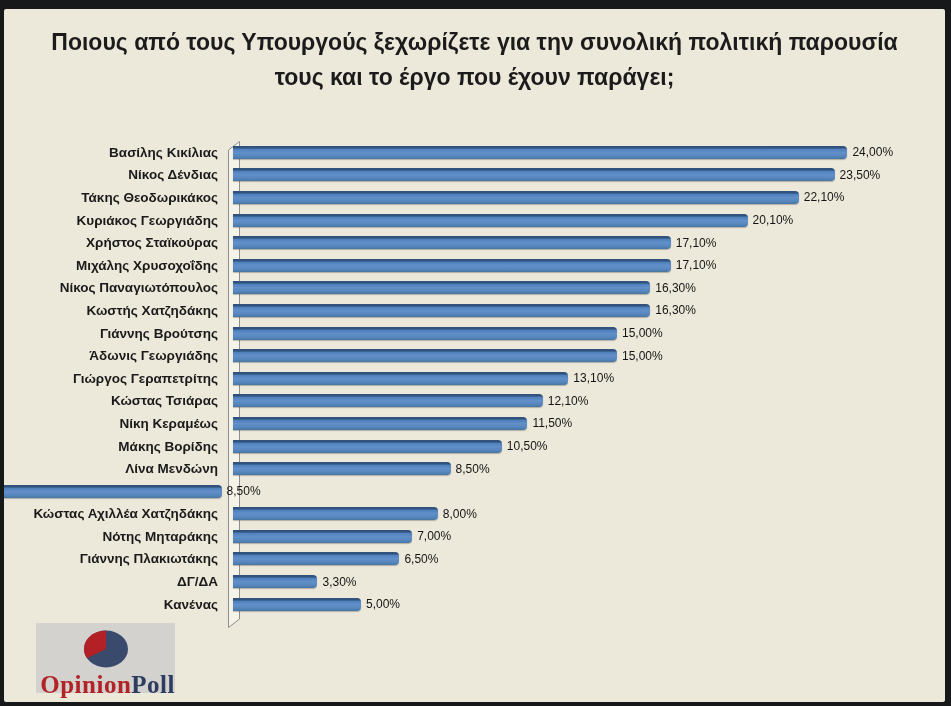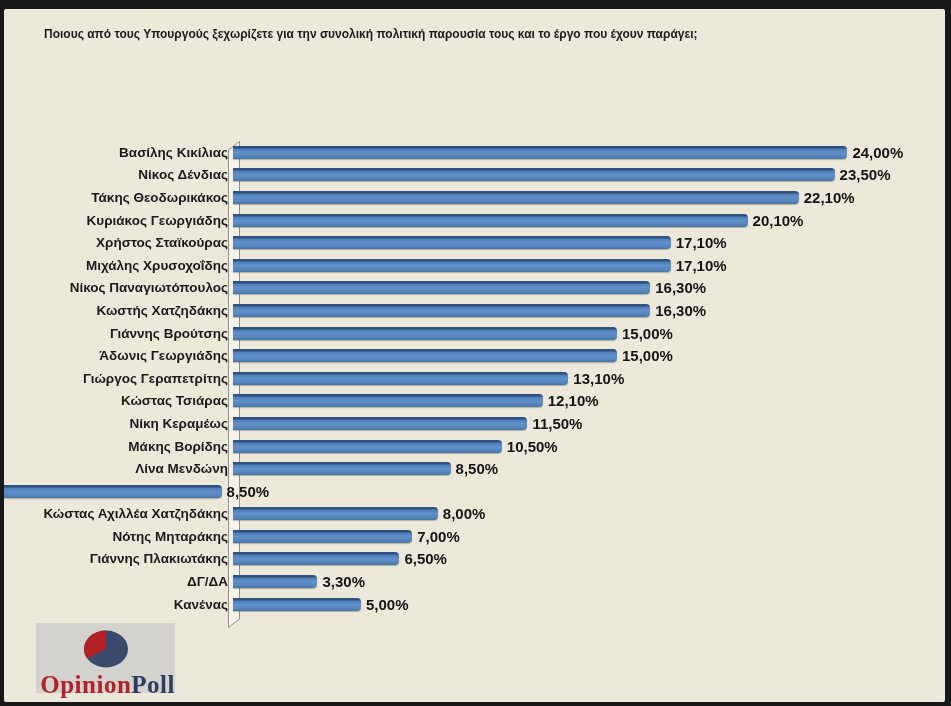--- a/index.html
+++ b/index.html
@@ -13,58 +13,59 @@
   .canvas{
     position:absolute;
     left:4px;top:9px;right:6px;bottom:4px;
     background:#ece9db;
     border-radius:2px;
     overflow:hidden;
   }
   .chart-title{
     position:absolute;
     top:16px;left:40px;right:40px;
-    font-size:12px;
+    text-align:center;
+    font-size:23px;
     font-weight:bold;
     color:#1b1b1b;
     line-height:1.5;
   }
   .rows{
     position:absolute;
     top:132px;left:0;
     width:100%;
   }
   .row{
     display:flex;
     align-items:center;
     height:22.6px;
   }
   .cat-label{
     flex:0 0 229px;
     box-sizing:border-box;
-    padding-right:5px;
+    padding-right:15px;
     text-align:right;
     font-size:13.5px;
     font-weight:bold;
     color:#1a1a1a;
     white-space:nowrap;
   }
   .bar{
     height:13px;
     border-radius:0 4px 4px 0;
     background:linear-gradient(180deg,
       #31527d 0%, #31527d 15%,
       #4f81bd 26%, #628fc7 50%,
       #5787bf 78%, #47759f 100%);
     box-shadow:0 1px 1px rgba(70,70,70,.35);
   }
   .val-label{
     margin-left:5px;
-    font-size:15px;
-    font-weight:bold;
+    font-size:12px;
+    font-weight:normal;
     color:#141414;
     white-space:nowrap;
   }
   .axis-wall{
     position:absolute;
     left:223px;top:124px;
     pointer-events:none;
   }
   .logo{
     position:absolute;

